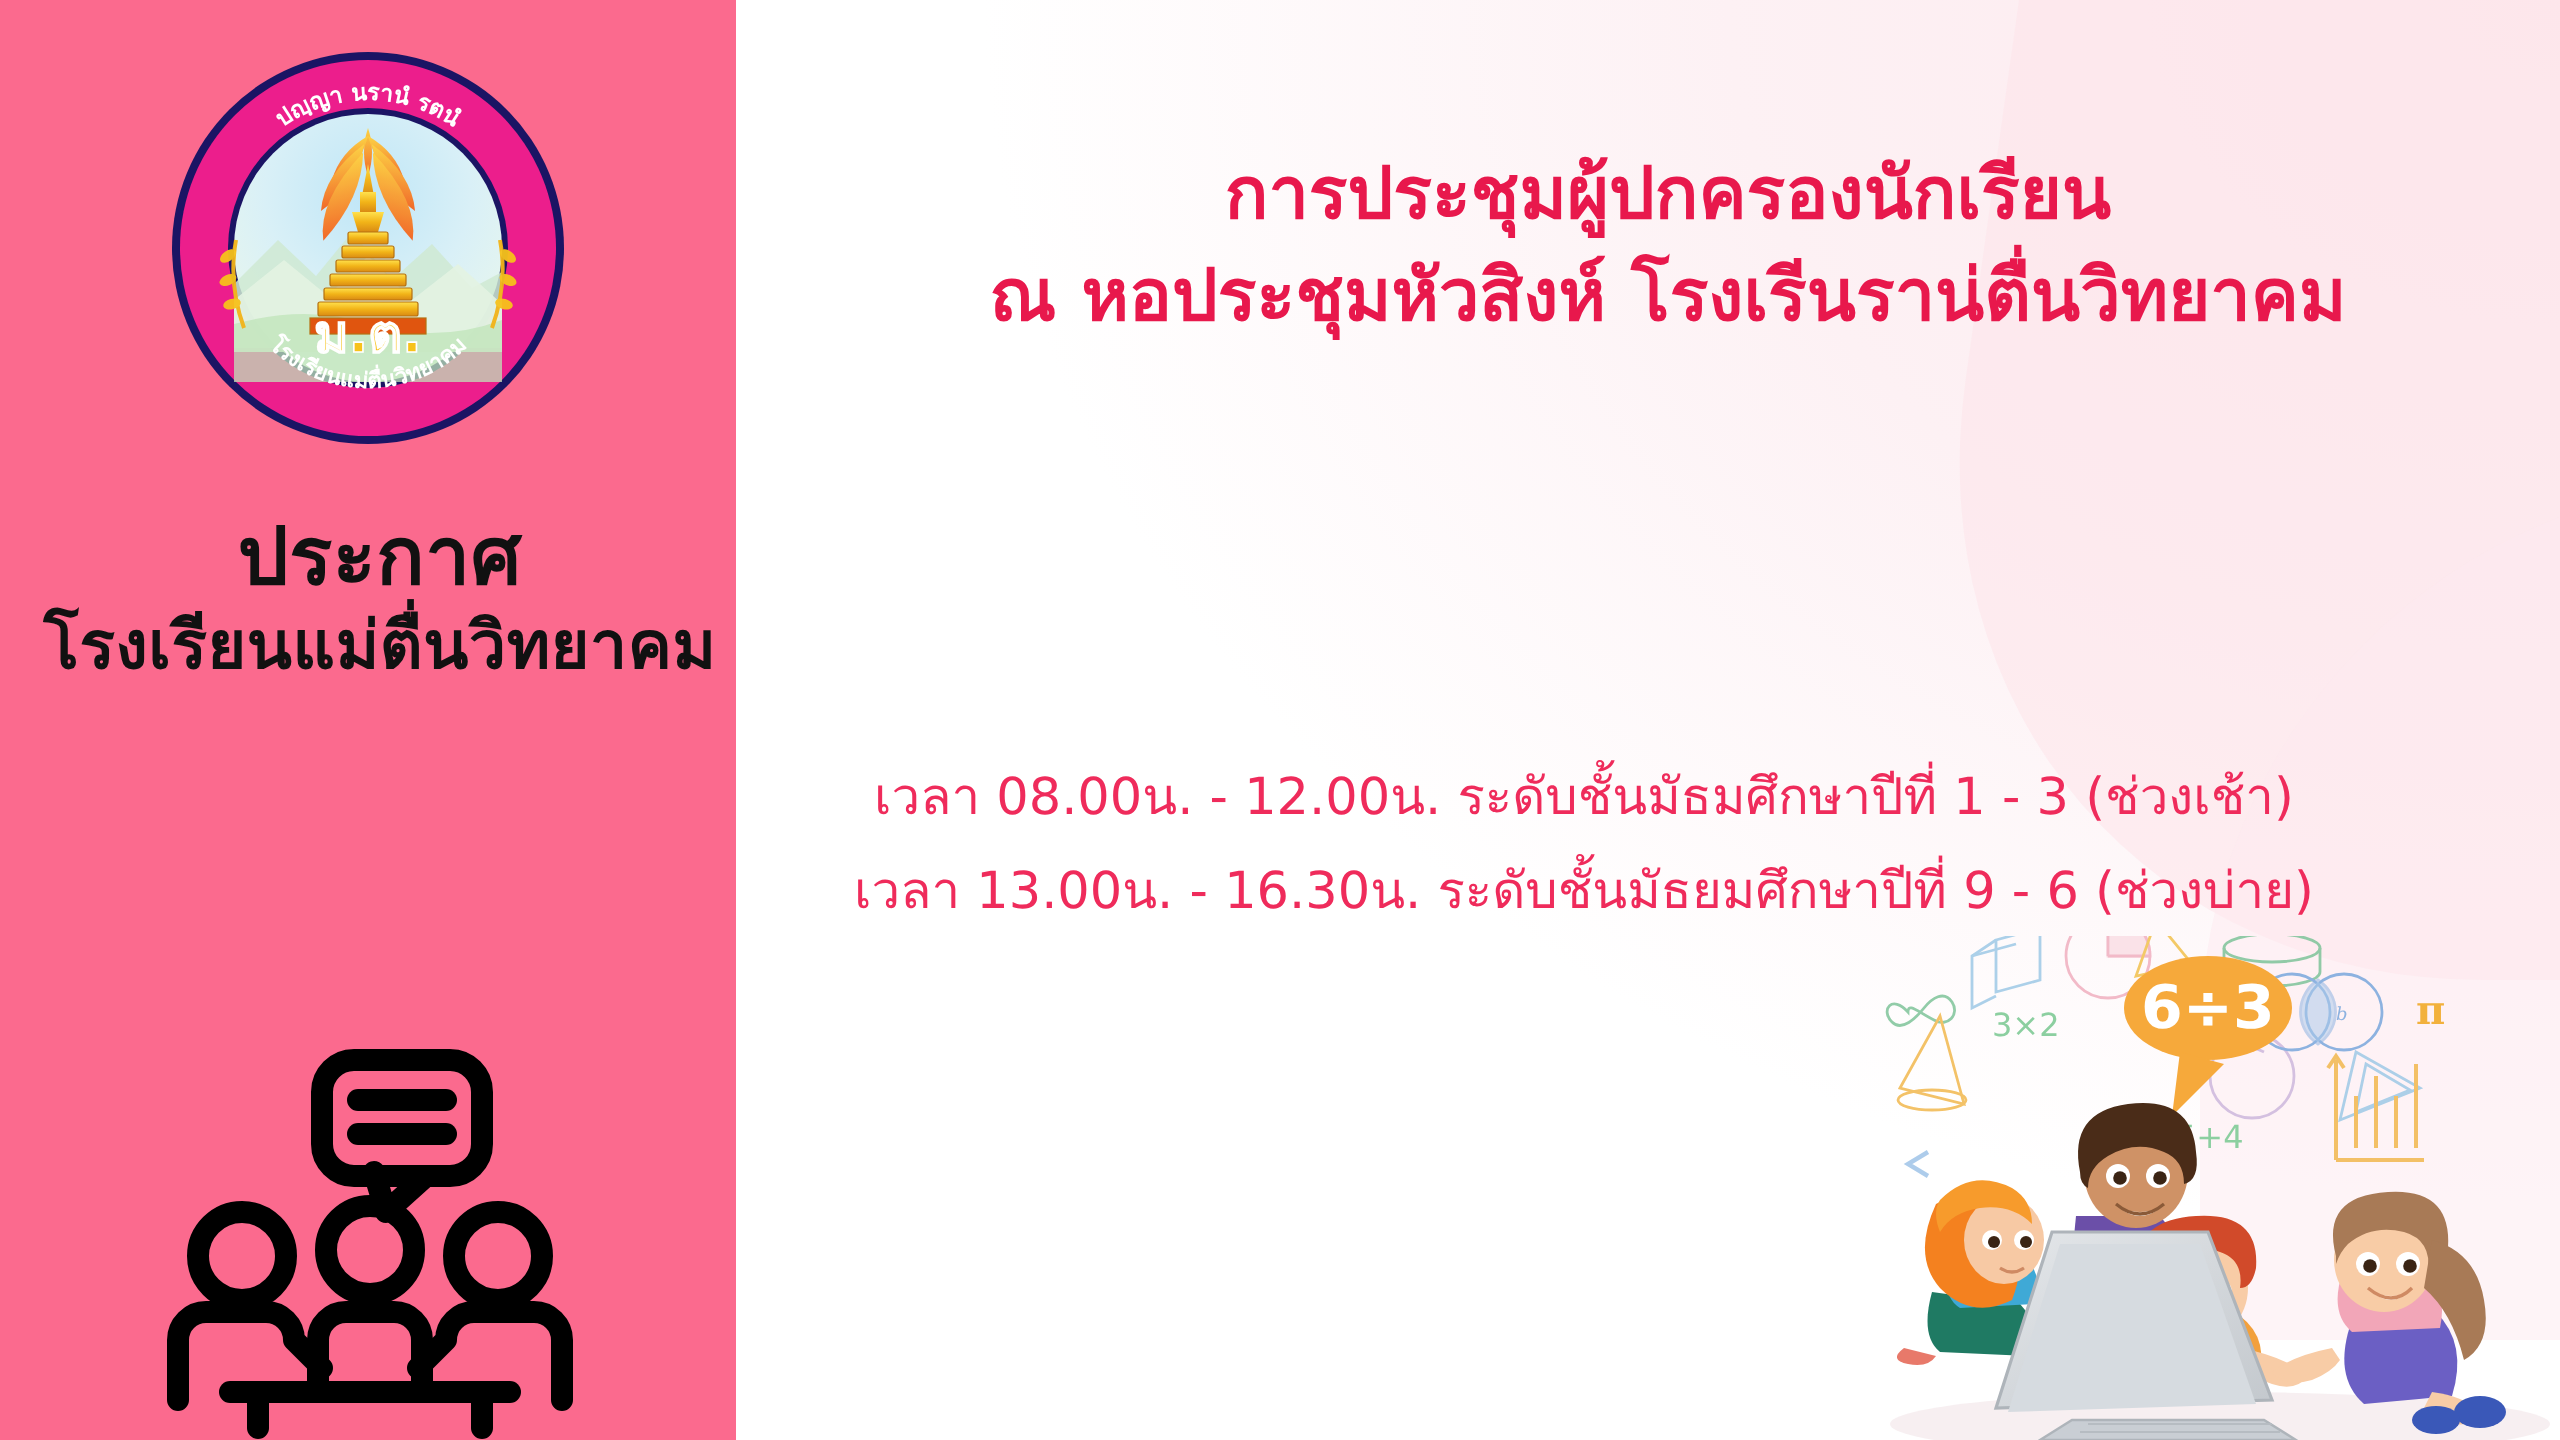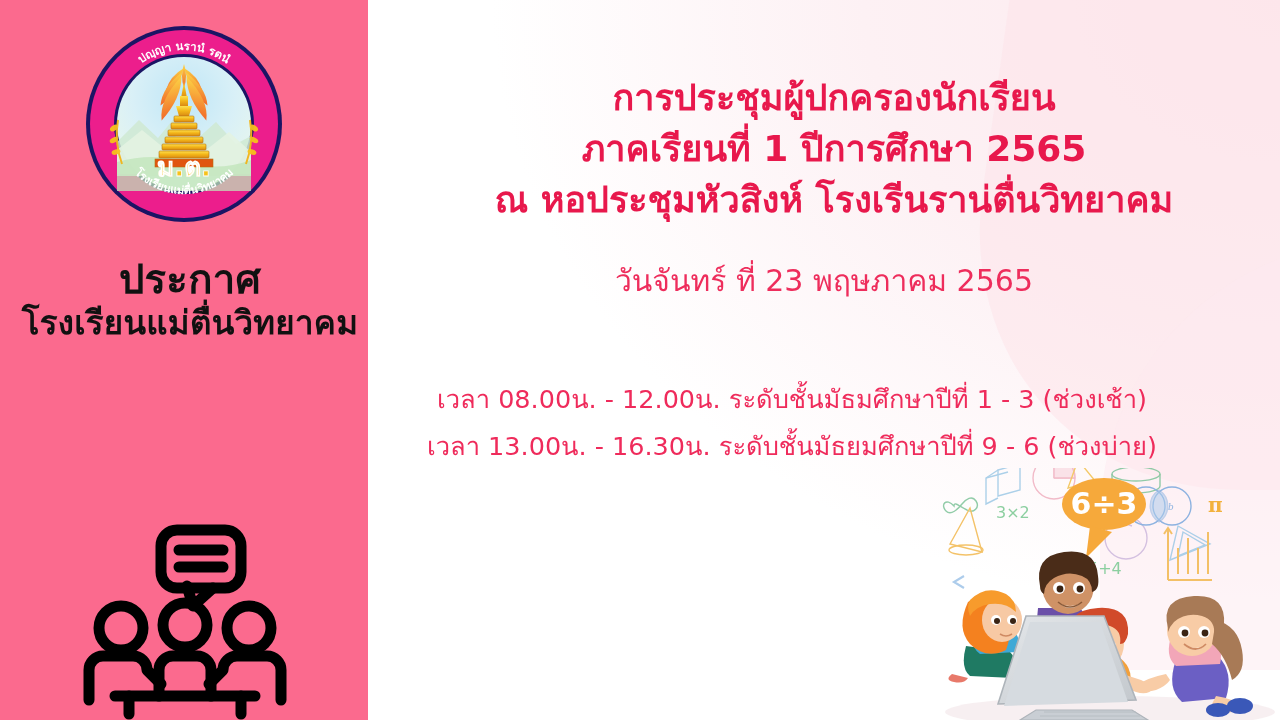--- a/index.html
+++ b/index.html
@@ -189,26 +189,24 @@
       </svg>
     </div>
   </div>
 
   <div id="right-panel">
     <div id="curve-shape"></div>
     <div id="curve-shape2"></div>
 
     <div id="headline">
       <span class="hl">การประชุมผู้ปกครองนักเรียน</span>
-      <span class="hl">ภาคเรียนที่ 1 ปีการศึกษา 2565</span>
       <span class="hl">ณ หอประชุมหัวสิงห์ โรงเรีนราน่ตื่นวิทยาคม</span>
     </div>
 
     <div id="subhead">
-      <span class="sl">วันจันทร์ ที่ 23 พฤษภาคม 2565</span>
     </div>
 
     <div id="schedule">
       <span class="tl">เวลา 08.00น. - 12.00น. ระดับชั้นมัธมศึกษาปีที่ 1 - 3 (ช่วงเช้า)</span>
       <span class="tl">เวลา 13.00น. - 16.30น. ระดับชั้นมัธยมศึกษาปีที่ 9 - 6 (ช่วงบ่าย)</span>
     </div>
 
     <div id="kids-illustration">
       <svg viewBox="0 0 340 252" xmlns="http://www.w3.org/2000/svg">
         <defs>

